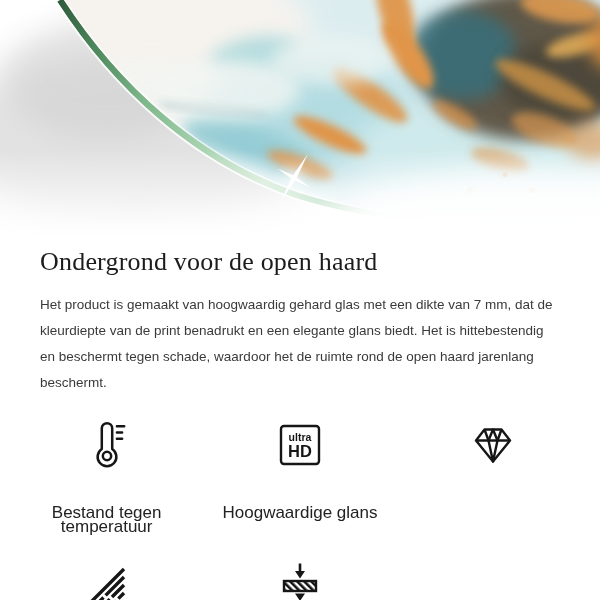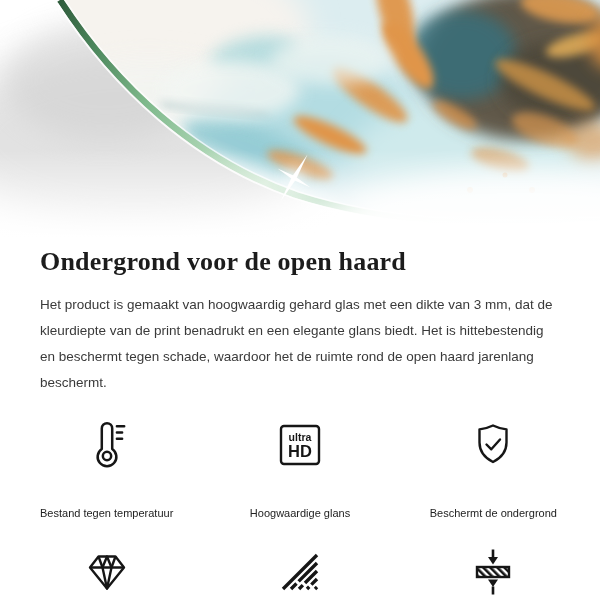--- a/index.html
+++ b/index.html
@@ -6,34 +6,34 @@
   body{
     width:600px;height:600px;background:#ffffff;overflow:hidden;
     font-family:"Liberation Sans",sans-serif;color:#1a1a1a;
     -webkit-font-smoothing:antialiased;
   }
   .page{width:600px;height:600px;position:relative;background:#fff;}
   .hero{display:block;width:600px;height:238px;}
   .content{padding:0 40px;}
   .heading{
     font-family:"Liberation Serif","DejaVu Serif",serif;
-    font-weight:700;font-size:26px;line-height:31px;color:#1c1c1c;
+    font-weight:400;font-size:26px;line-height:31px;color:#1c1c1c;
     margin:8px 0 0 0;letter-spacing:.2px;
   }
   .bodytext{
     margin:15px 0 0 0;max-width:522px;
     font-size:13.5px;line-height:26px;color:#3a3a3a;
   }
   .features{
     display:grid;grid-template-columns:repeat(3,1fr);
     margin-top:17px;padding:0 10px;row-gap:20px;
   }
   .feature{display:flex;flex-direction:column;align-items:center;text-align:center;gap:28px;}
   .feature .iconbox{height:56px;display:flex;align-items:flex-end;justify-content:center;margin-bottom:9px;}
-  .feature .label{font-size:11px;line-height:14px;color:#222;}
+  .feature .label{font-size:17px;line-height:14px;color:#222;}
   .ic{stroke:#161616;fill:none;stroke-width:2.4;}
   svg text{font-family:"Liberation Sans",sans-serif;}
 </style>
 </head>
 <body>
 
 <div class="page">
 
   <svg class="hero" viewBox="0 0 600 238" xmlns="http://www.w3.org/2000/svg">
     <defs>
@@ -135,21 +135,21 @@
         <path d="M-19 0 L0 -2 L19 0 L0 2 Z"></path>
       </g>
       <circle r="2.4" fill="#ffffff"></circle>
     </g>
   </svg>
 
   <div class="content">
     <h1 class="heading">
       <span>Ondergrond voor de open haard</span><br>
     </h1>
-    <p class="bodytext">Het product is gemaakt van hoogwaardig gehard glas met een dikte van 3 mm, dat de kleurdiepte van de print benadrukt en een elegante glans biedt. Het is hittebestendig en beschermt tegen schade, waardoor het de ruimte rond de open haard jarenlang beschermt.</p>
+    <p class="bodytext">Het product is gemaakt van hoogwaardig gehard glas met een dikte van 7 mm, dat de kleurdiepte van de print benadrukt en een elegante glans biedt. Het is hittebestendig en beschermt tegen schade, waardoor het de ruimte rond de open haard jarenlang beschermt.</p>
   </div>
 
   <div class="features">
 
     <div class="feature">
       <span class="iconbox">
         <svg width="50" height="50" viewBox="0 0 48 48">
           <path class="ic" d="M19 28.8 V9 a5 5 0 0 1 10 0 v19.8 a9 9 0 1 1 -10 0 Z" stroke-linejoin="round"></path>
           <circle class="ic" cx="24" cy="35.5" r="4"></circle>
           <path class="ic" d="M33.5 7 h7 M33.5 13 h5 M33.5 19 h5" stroke-width="2.2" stroke-linecap="round"></path>
@@ -162,29 +162,20 @@
       <span class="iconbox">
         <svg width="48" height="48" viewBox="0 0 48 48">
           <rect class="ic" x="5" y="5" width="38" height="38" rx="3" stroke-width="2.6"></rect>
           <text x="24" y="20" text-anchor="middle" font-size="10.5" font-weight="700" fill="#161616">ultra</text>
           <text x="24" y="36" text-anchor="middle" font-size="16.5" font-weight="800" fill="#161616">HD</text>
         </svg>
       </span>
       <span class="label">Hoogwaardige glans</span>
     </div>
 
-    <div class="feature">
-      <span class="iconbox">
-        <svg width="48" height="48" viewBox="0 0 48 48">
-          <path class="ic" stroke-linejoin="round" d="M24 4.5 C28.5 6.7 33.5 7.9 37.5 8.4 V21.4 C37.5 30.7 31.9 36.9 24 41 C16.1 36.9 10.5 30.7 10.5 21.4 V8.4 C14.5 7.9 19.5 6.7 24 4.5 Z"></path>
-          <path class="ic" stroke-linecap="round" stroke-linejoin="round" d="M17.5 23.5 l4.8 4.8 L31 18.5"></path>
-        </svg>
-      </span>
-      <span class="label">Beschermt de ondergrond</span>
-    </div>
 
     <div class="feature">
       <span class="iconbox">
         <svg width="48" height="48" viewBox="0 0 48 48">
           <g class="ic" stroke-width="2.2" stroke-linejoin="round">
             <path d="M15.5 8.5 H32.5 L41 19.5 L24 40.5 L7 19.5 Z"></path>
             <path d="M7 19.5 H41"></path>
             <path d="M15.5 8.5 L19.5 19.5 L24 40.5 L28.5 19.5 L32.5 8.5"></path>
             <path d="M19.5 19.5 L24 8.5 L28.5 19.5"></path>
           </g>

